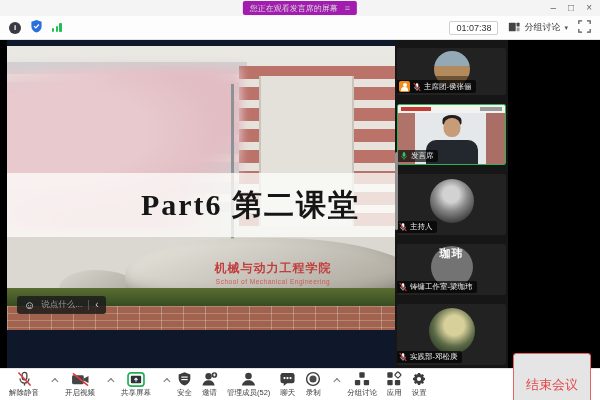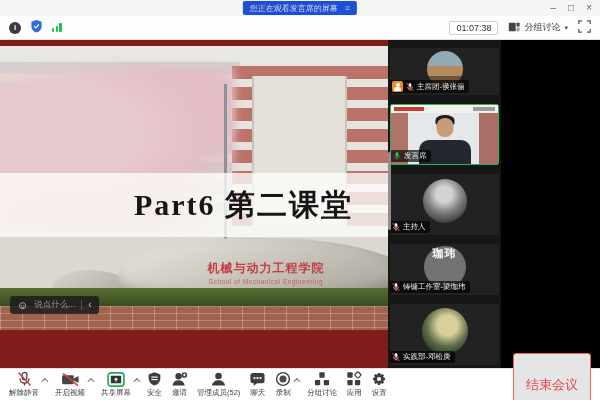--- a/index.html
+++ b/index.html
@@ -2,21 +2,21 @@
 <html><head>
 <meta charset="utf-8">
 <style>
   html,body{margin:0;padding:0;background:#888;}
   *{box-sizing:border-box;}
   .window{position:relative;width:600px;height:400px;background:#fff;overflow:hidden;
     font-family:"Liberation Sans",sans-serif;}
   
   .titlebar{position:relative;height:16px;background:#f4f4f4;}
   .title-pill{position:absolute;left:50%;top:1px;transform:translateX(-50%);height:14px;
-    background:#1d4ed8;color:#d8d8d8;font-size:8px;border-radius:2px;display:flex;
+    background:#a21caf;color:#d8d8d8;font-size:8px;border-radius:2px;display:flex;
     align-items:center;gap:7px;padding:0 7px;white-space:nowrap;}
   .pill-menu{color:#bbb;font-size:9px;line-height:1;}
   .win-controls{position:absolute;right:8px;top:1px;display:flex;gap:12px;color:#666;
     font-size:10px;line-height:14px;}
   .win-controls span{cursor:default;}
   
   .menubar{height:24px;background:#fdfdfd;border-bottom:1px solid #e2e2e2;display:flex;
     align-items:center;justify-content:space-between;padding:0 9px;}
   .mb-left{display:flex;align-items:center;gap:9px;}
   .ic-info{width:12px;height:12px;border-radius:50%;background:#3a3a44;color:#fff;
@@ -25,21 +25,21 @@
   .ic-signal i{display:block;width:2.2px;background:#1fbf54;border-radius:1px;}
   .ic-signal i:nth-child(1){height:4px;}.ic-signal i:nth-child(2){height:6.5px;}
   .ic-signal i:nth-child(3){height:9px;}
   .mb-right{display:flex;align-items:center;gap:10px;}
   .timer{border:1px solid #cfcfcf;border-radius:2px;padding:1px 6px;font-size:9px;color:#333;
     background:#fff;}
   .view-switch{display:flex;align-items:center;gap:4px;font-size:9px;color:#333;}
   .caret{font-size:7px;color:#555;}
   
   .content{display:flex;height:328px;background:#000;}
-  .stage{position:relative;width:388px;height:328px;background:#7f1d1d;overflow:hidden;}
+  .stage{position:relative;width:388px;height:328px;background:#0f172a;overflow:hidden;margin-left:7px;}
   .slide{position:absolute;left:0;top:6px;width:487px;height:284px;overflow:hidden;
     background:linear-gradient(180deg,#eae8e3,#dbd8d1 65%);}
   .bldgL{position:absolute;left:0;top:16px;width:240px;height:150px;
     background:repeating-linear-gradient(180deg,#cdd1d2 0 12px,#e9e7e1 12px 20px);}
   .bldgR{position:absolute;right:0;top:20px;width:255px;height:160px;
     background:repeating-linear-gradient(180deg,#bb7269 0 13px,#e7e3dc 13px 21px);}
   .bldgC{position:absolute;right:140px;top:30px;width:95px;height:150px;
     background:#e4e1da;border-left:2px solid #c9c5bd;border-right:2px solid #c9c5bd;}
   .blossom{position:absolute;left:-25px;top:20px;width:260px;height:165px;filter:blur(4px);
     background:
@@ -114,21 +114,21 @@
   .badge-host::after{content:"";position:absolute;left:2px;top:6px;width:7px;height:4px;
     border-radius:3px 3px 0 0;background:#fff;}
   .collapse-btn{position:absolute;left:50%;top:7px;transform:translateX(-50%);width:22px;
     height:13px;border-radius:3px;background:rgba(25,25,25,.85);color:#fff;font-size:8px;
     display:flex;align-items:center;justify-content:center;line-height:1;}
   .sb-scroll{position:absolute;left:0;top:112px;width:3px;height:78px;border-radius:2px;
     background:#8f8f8f;}
   
   .toolbar{height:32px;background:#fff;border-top:1px solid #e3e3e3;display:flex;
     align-items:center;gap:9px;padding:0 9px;}
-  .tb-group{display:flex;align-items:center;gap:2px;flex:0 0 auto;}
+  .tb-group{display:flex;align-items:center;gap:12px;flex:0 0 auto;}
   .tb-item{display:flex;flex-direction:column;align-items:center;gap:0;}
   .tb-item .ic{height:16px;display:flex;align-items:flex-end;justify-content:center;}
   .tb-item .lbl{font-size:7.5px;color:#3c3c3c;white-space:nowrap;margin-top:1px;}
   .chev-up{width:5px;height:5px;border-top:1.4px solid #777;border-right:1.4px solid #777;
     transform:rotate(-45deg) translate(1px,1px);margin-top:-6px;}
   .gear-wrap{height:16px;display:flex;align-items:flex-end;}
   .end-btn{margin-left:auto;border:1px solid #e86060;color:#e34848;background:#e5e5e5;
     font-size:13px;padding:22px 12px;border-radius:3px;white-space:nowrap;}
 </style>
 </head>

